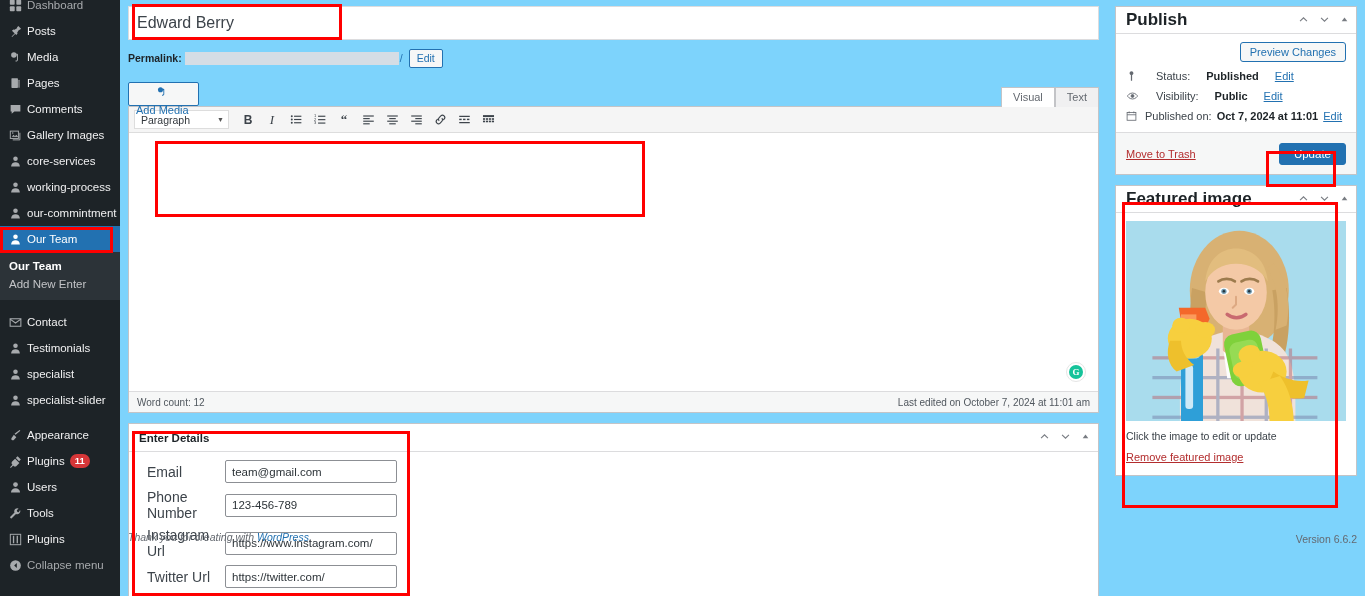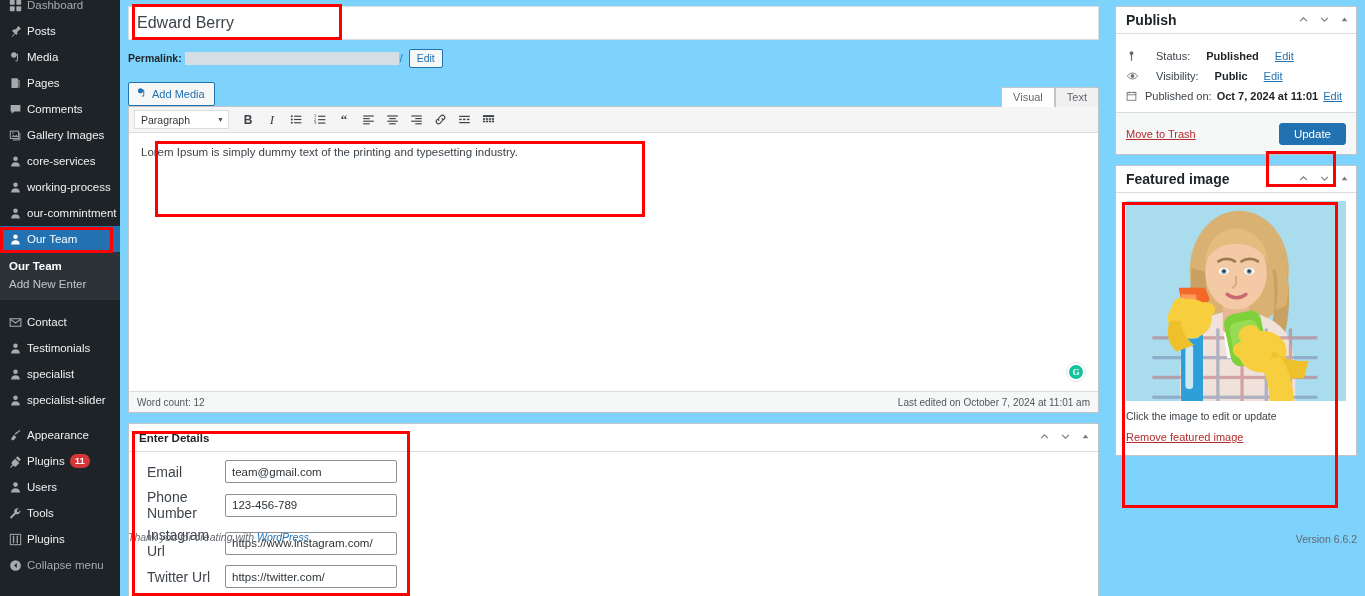--- a/index.html
+++ b/index.html
@@ -143,20 +143,21 @@
   .btn-addmedia {
     border: 1px solid #2271b1;
     color: #2271b1;
     background: #f6f7f7;
     font-size: 11px;
     border-radius: 2px;
     padding: 3px 9px 3px 7px;
     display: flex; align-items: center; gap: 4px;
     cursor: pointer;
     height: 24px;
+    flex-direction: column;
   }
   .tabs {
     position: absolute; right: 0; bottom: -1px;
     display: flex; gap: 0;
   }
   .tab {
     border: 1px solid #c3c4c7;
     border-bottom: none;
     padding: 3px 11px 4px 11px;
     font-size: 11px;
@@ -287,21 +288,21 @@
   .panel {
     background: #fff;
     border: 1px solid #c3c4c7;
   }
   .panel-head {
     height: 27px;
     border-bottom: 1px solid #dcdcde;
     display: flex; align-items: center; justify-content: space-between;
     padding: 0 7px 0 10px;
   }
-  .panel-title { font-size: 14px; font-weight: bold; color: #1d2327; }
+  .panel-title { font-size: 17px; font-weight: bold; color: #1d2327; }
   .panel-body { padding: 8px 10px 10px 10px; }
 
   .preview-row { display: flex; justify-content: flex-end; }
   .btn-preview {
     border: 1px solid #2271b1; color: #2271b1;
     background: #f6f7f7; border-radius: 3px;
     font-size: 11px; padding: 3px 9px;
     cursor: pointer;
   }
   .pub-line {
@@ -679,21 +680,20 @@
               <rect x="12" y="6.4" width="2.8" height="2"></rect>
               <rect x="1.2" y="9.4" width="2.6" height="2"></rect>
               <rect x="4.8" y="9.4" width="2.6" height="2"></rect>
               <rect x="8.4" y="9.4" width="2.6" height="2"></rect>
               <rect x="12" y="9.4" width="2.8" height="2"></rect>
             </svg>
         </div>
       </div>
 
       <div class="editor-body">
-        <div>Lorem Ipsum is simply dummy text of the printing and typesetting industry.</div>
         <div class="grammarly">
           <span class="g-circle">G</span>
         </div>
       </div>
 
       <div class="editor-foot">
         <span>Word count: 12</span>
         <span>Last edited on October 7, 2024 at 11:01 am</span>
       </div>
     </div>
@@ -768,20 +768,23 @@
               </svg>
           </span>
           <span class="mb-ctl">
             <svg width="9" height="9" viewBox="0 0 16 16" fill="#787c82">
                 <path d="M8 4.5 13 11H3z"></path>
               </svg>
           </span>
         </span>
       </div>
       <div class="panel-body">
+        <div class="preview-row">
+          <button class="btn-preview">Preview Changes</button>
+        </div>
 
         <div class="pub-line">
           <span class="pico">
             <svg width="11" height="12" viewBox="0 0 16 16" fill="currentColor">
                 <path d="M8 1.2c-1.6 0-2.8 1.2-2.8 2.7 0 1.2.8 2.2 1.9 2.6V14.8h1.8V6.5c1.1-.4 1.9-1.4 1.9-2.6 0-1.5-1.2-2.7-2.8-2.7z"></path>
               </svg>
           </span>
           <span>Status:</span>
           <b>Published</b>
           <a style="text-decoration:underline;">Edit</a>

